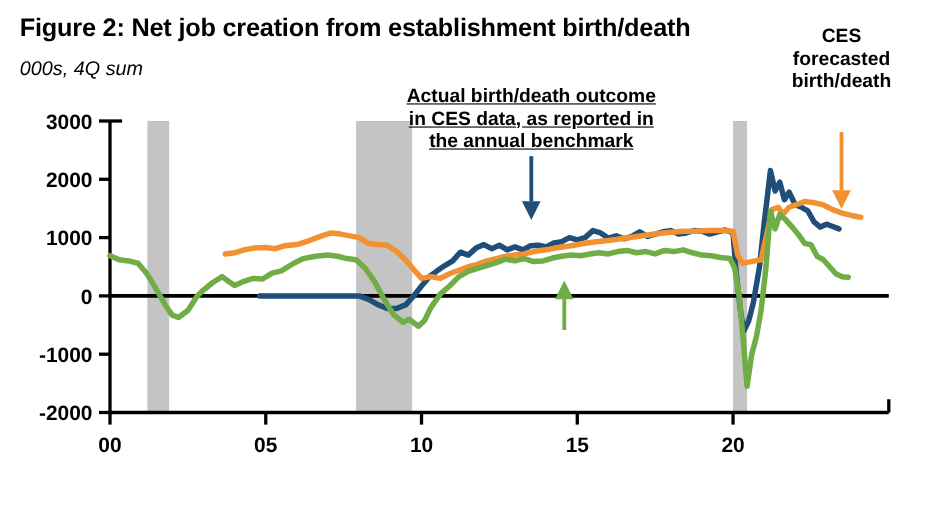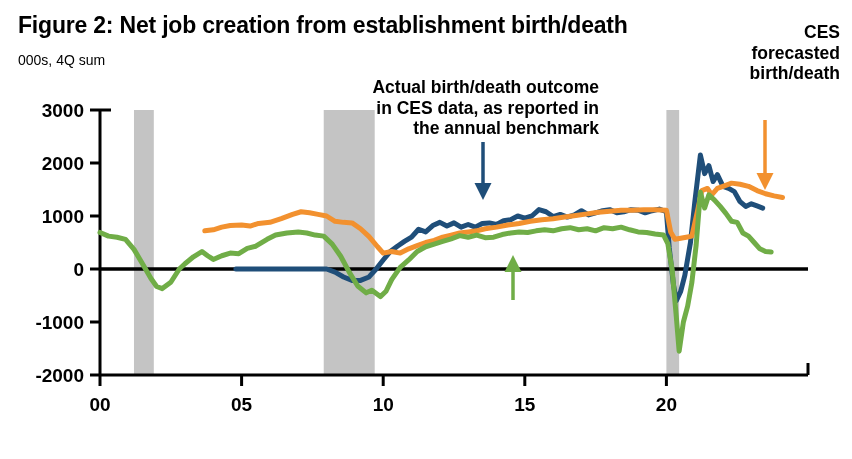--- a/index.html
+++ b/index.html
@@ -27,46 +27,47 @@
     top: 12px;
     font-size: 23px;
     font-weight: bold;
     letter-spacing: -0.2px;
     white-space: nowrap;
   }
   .fig-subtitle {
     position: absolute;
     left: 18px;
     top: 52px;
-    font-size: 14px;
+    font-size: 18px;
     font-weight: normal;
     white-space: nowrap;
+    font-style: italic;
   }
   .fig-source {
     position: absolute;
     left: 18px;
     top: 424px;
     font-size: 18px;
     font-weight: normal;
     white-space: nowrap;
   }
   .plot-svg {
     position: absolute;
     left: 0;
     top: 0;
   }
   .anno {
     position: absolute;
     font-size: 17.5px;
     font-weight: bold;
     line-height: 1.18;
-    text-align: right;
+    text-align: center;
     white-space: pre-line;
   }
-  #anno-blue { left: 331px; top: 77px; width: 268px; }
+  #anno-blue { left: 349px; top: 77px; width: 268px; text-decoration: underline; }
   #anno-orange { left: 690px; top: 22px; width: 150px; }
   #anno-green { left: 392px; top: 308px; width: 236px; }
   .axis-label {
     font-family: "Liberation Sans", sans-serif;
     font-size: 19px;
     font-weight: bold;
     fill: #000000;
   }
 </style>
 </head>

